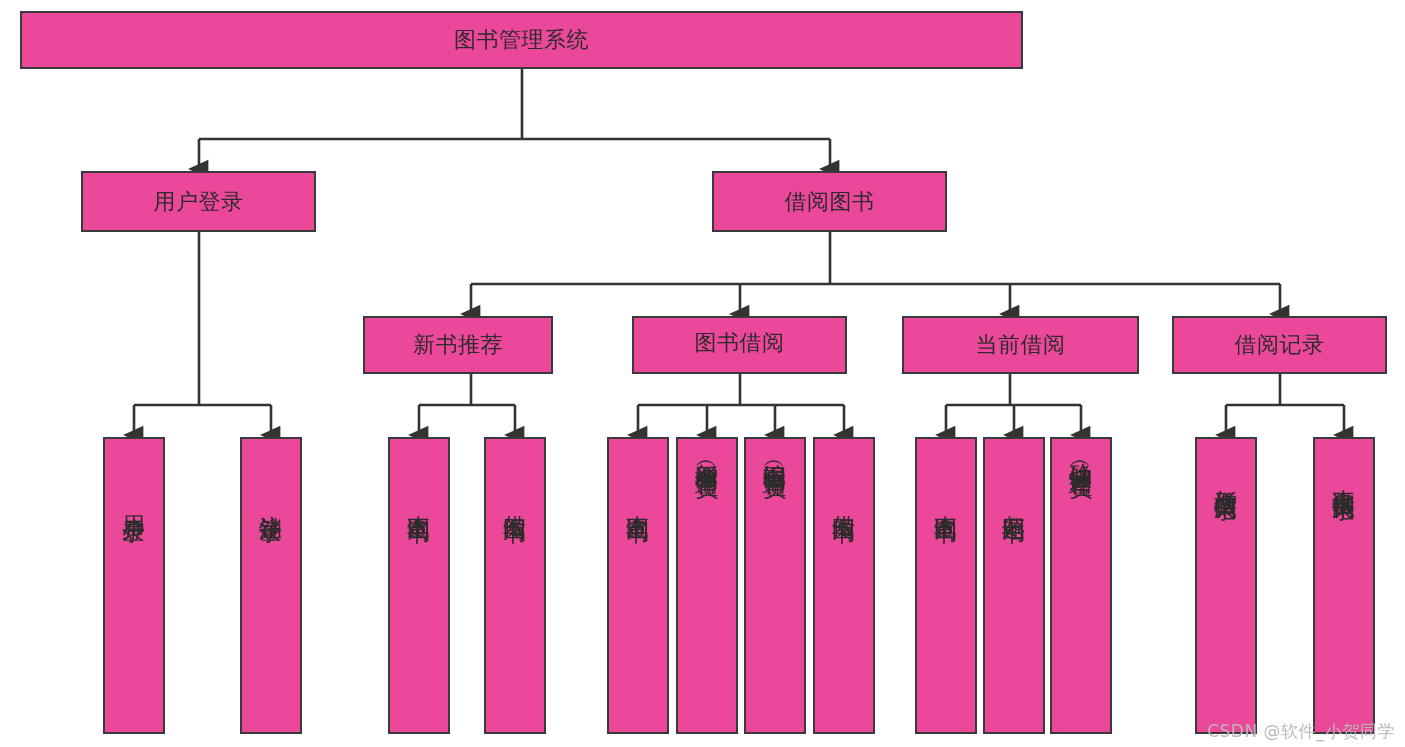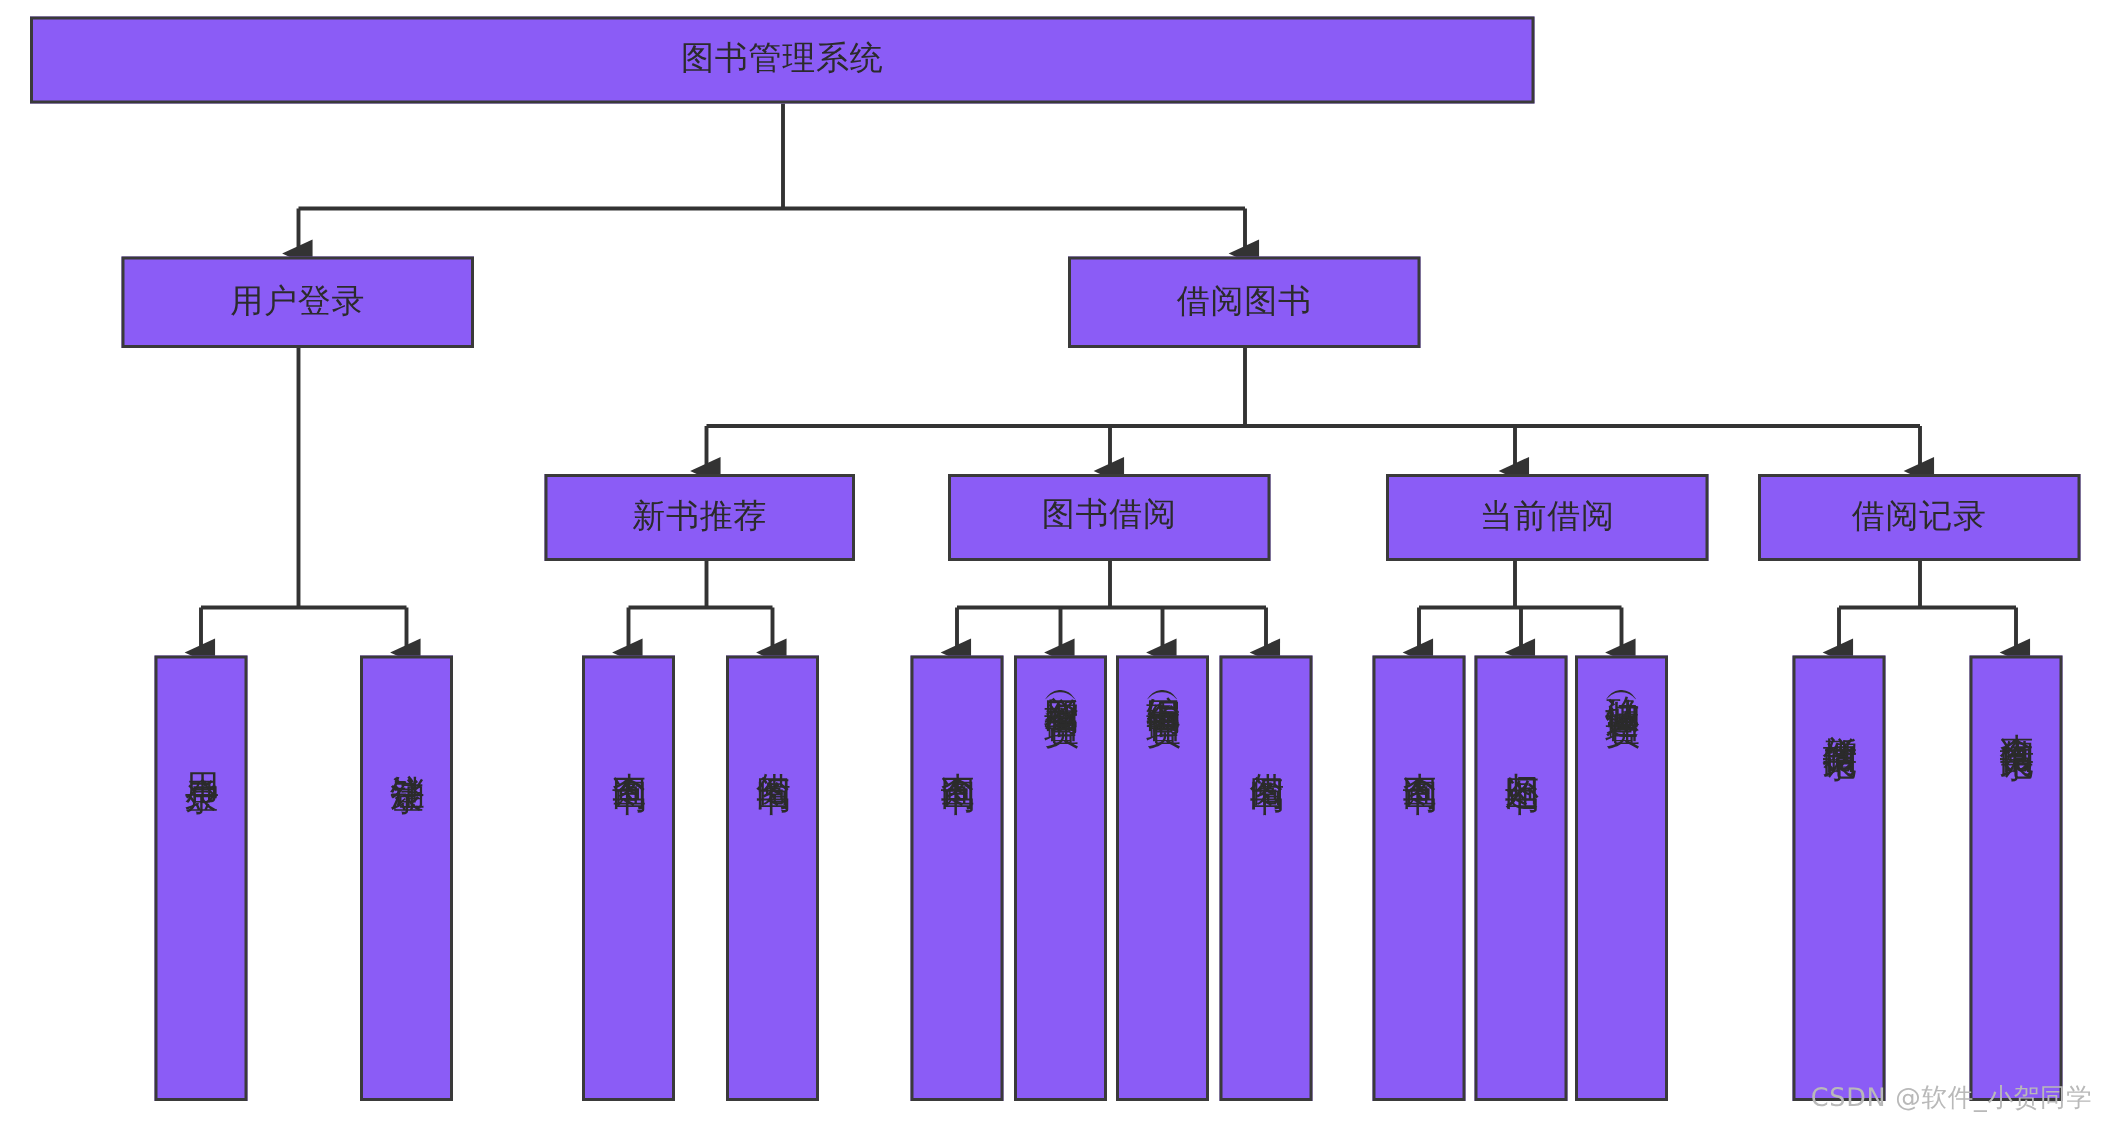--- a/index.html
+++ b/index.html
@@ -23,21 +23,21 @@
     position: absolute;
     left: 0;
     top: 0;
     width: 1405px;
     height: 747px;
     pointer-events: none;
   }
   .node {
     position: absolute;
     box-sizing: border-box;
-    background: #8b5cf6;
+    background: #ec4899;
     border: 2.5px solid #3a3a3a;
     display: flex;
     align-items: center;
     justify-content: center;
     color: #2b2b2b;
   }
   .node .label {
     font-size: 22px;
     line-height: 1.18;
     letter-spacing: 0.5px;
@@ -127,27 +127,27 @@
   <div id="node-layer">
       <div class="node horiz" style="left: 20px; top: 11px; width: 1003px; height: 58px;">
         <span class="label">图书管理系统</span>
       </div>
       <div class="node horiz" style="left: 81px; top: 171px; width: 235px; height: 61px;">
         <span class="label">用户登录</span>
       </div>
       <div class="node horiz" style="left: 712px; top: 171px; width: 235px; height: 61px;">
         <span class="label">借阅图书</span>
       </div>
-      <div class="node horiz" style="left: 363px; top: 316px; width: 207px; height: 58px;">
+      <div class="node horiz" style="left: 363px; top: 316px; width: 190px; height: 58px;">
         <span class="label">新书推荐</span>
       </div>
       <div class="node horiz" style="left: 632px; top: 316px; width: 215px; height: 58px; font-family: Liberation Mono, monospace;">
         <span class="label">图书借阅</span>
       </div>
-      <div class="node horiz" style="left: 924px; top: 316px; width: 215px; height: 58px; text-align: center;">
+      <div class="node horiz" style="left: 902px; top: 316px; width: 237px; height: 58px; text-align: center;">
         <span class="label">当前借阅</span>
       </div>
       <div class="node horiz" style="left: 1172px; top: 316px; width: 215px; height: 58px; text-align: right;">
         <span class="label">借阅记录</span>
       </div>
       <div class="node vert mid" style="left: 103px; top: 437px; width: 62px; height: 297px;">
         <span class="label">用户登录</span>
       </div>
       <div class="node vert mid" style="left: 240px; top: 437px; width: 62px; height: 297px;">
         <span class="label">注销登录</span>

